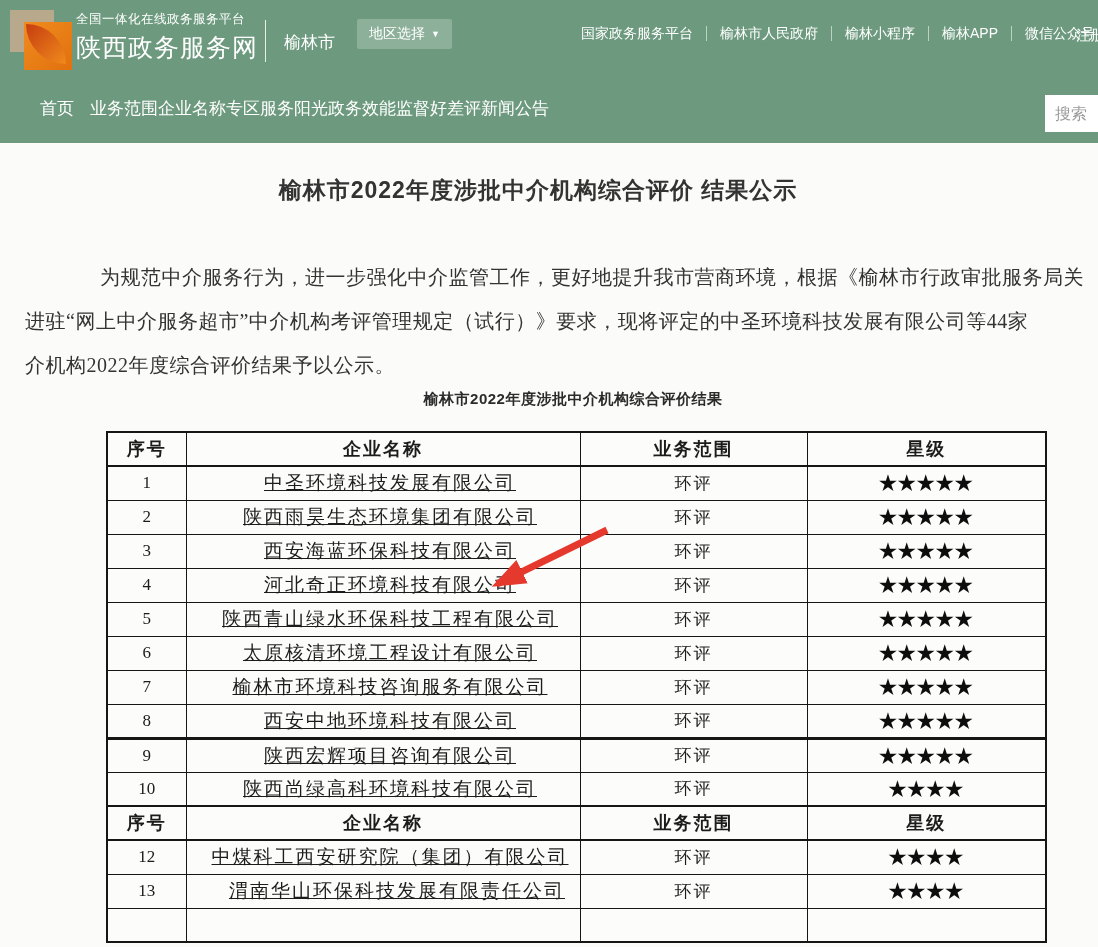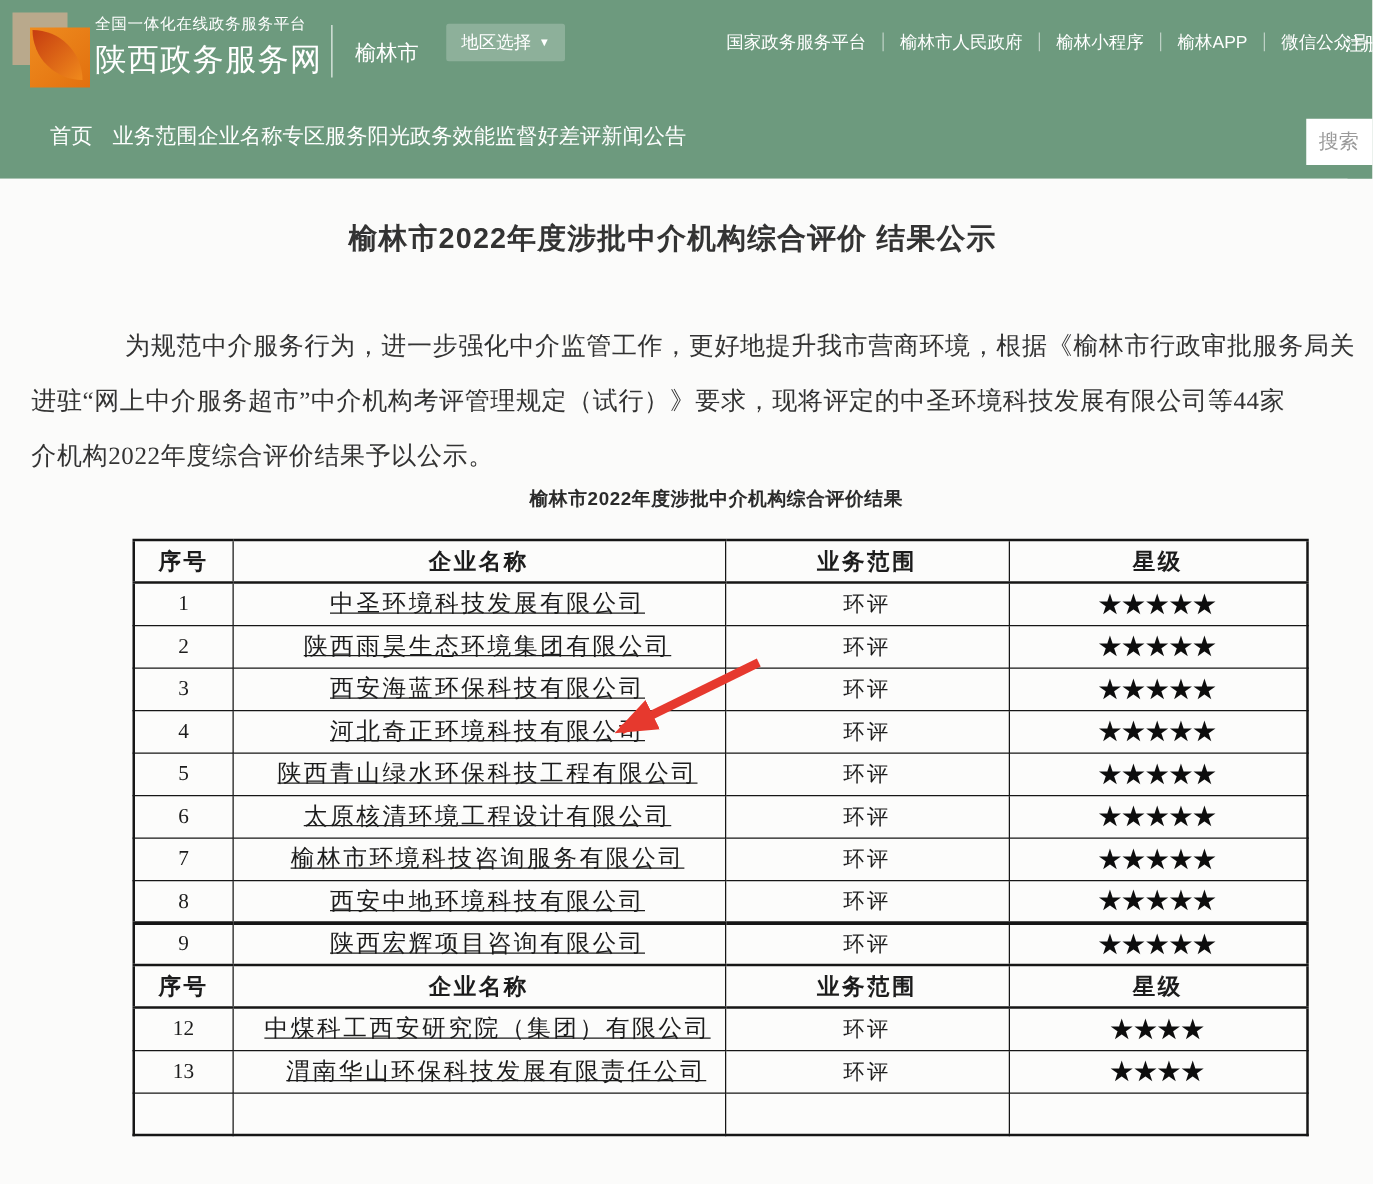--- a/index.html
+++ b/index.html
@@ -205,20 +205,26 @@
           <td class="cell-name" style="width: 394px;">西安中地环境科技有限公司</td>
           <td class="cell-scope" style="width: 227px;">环评</td>
           <td class="cell-stars" style="width: 239px;">★★★★★</td>
         </tr>
         <tr class="drow">
           <td class="cell-no" style="width: 79px;">9</td>
           <td class="cell-name" style="width: 394px;">陕西宏辉项目咨询有限公司</td>
           <td class="cell-scope" style="width: 227px;">环评</td>
           <td class="cell-stars" style="width: 239px;">★★★★★</td>
         </tr>
+        <tr class="drow">
+          <td class="cell-no" style="width: 79px;">10</td>
+          <td class="cell-name" style="width: 394px;">陕西尚绿高科环境科技有限公司</td>
+          <td class="cell-scope" style="width: 227px;">环评</td>
+          <td class="cell-stars" style="width: 239px;">★★★★</td>
+        </tr>
         <tr class="hrow">
           <td style="width: 79px;">序号</td>
           <td style="width: 394px;">企业名称</td>
           <td style="width: 227px;">业务范围</td>
           <td style="width: 239px;">星级</td>
         </tr>
         <tr class="drow">
           <td class="cell-no" style="width: 79px; font-family: Liberation Serif, serif;">12</td>
           <td class="cell-name" style="width: 394px;">中煤科工西安研究院（集团）有限公司</td>
           <td class="cell-scope" style="width: 227px;">环评</td>

